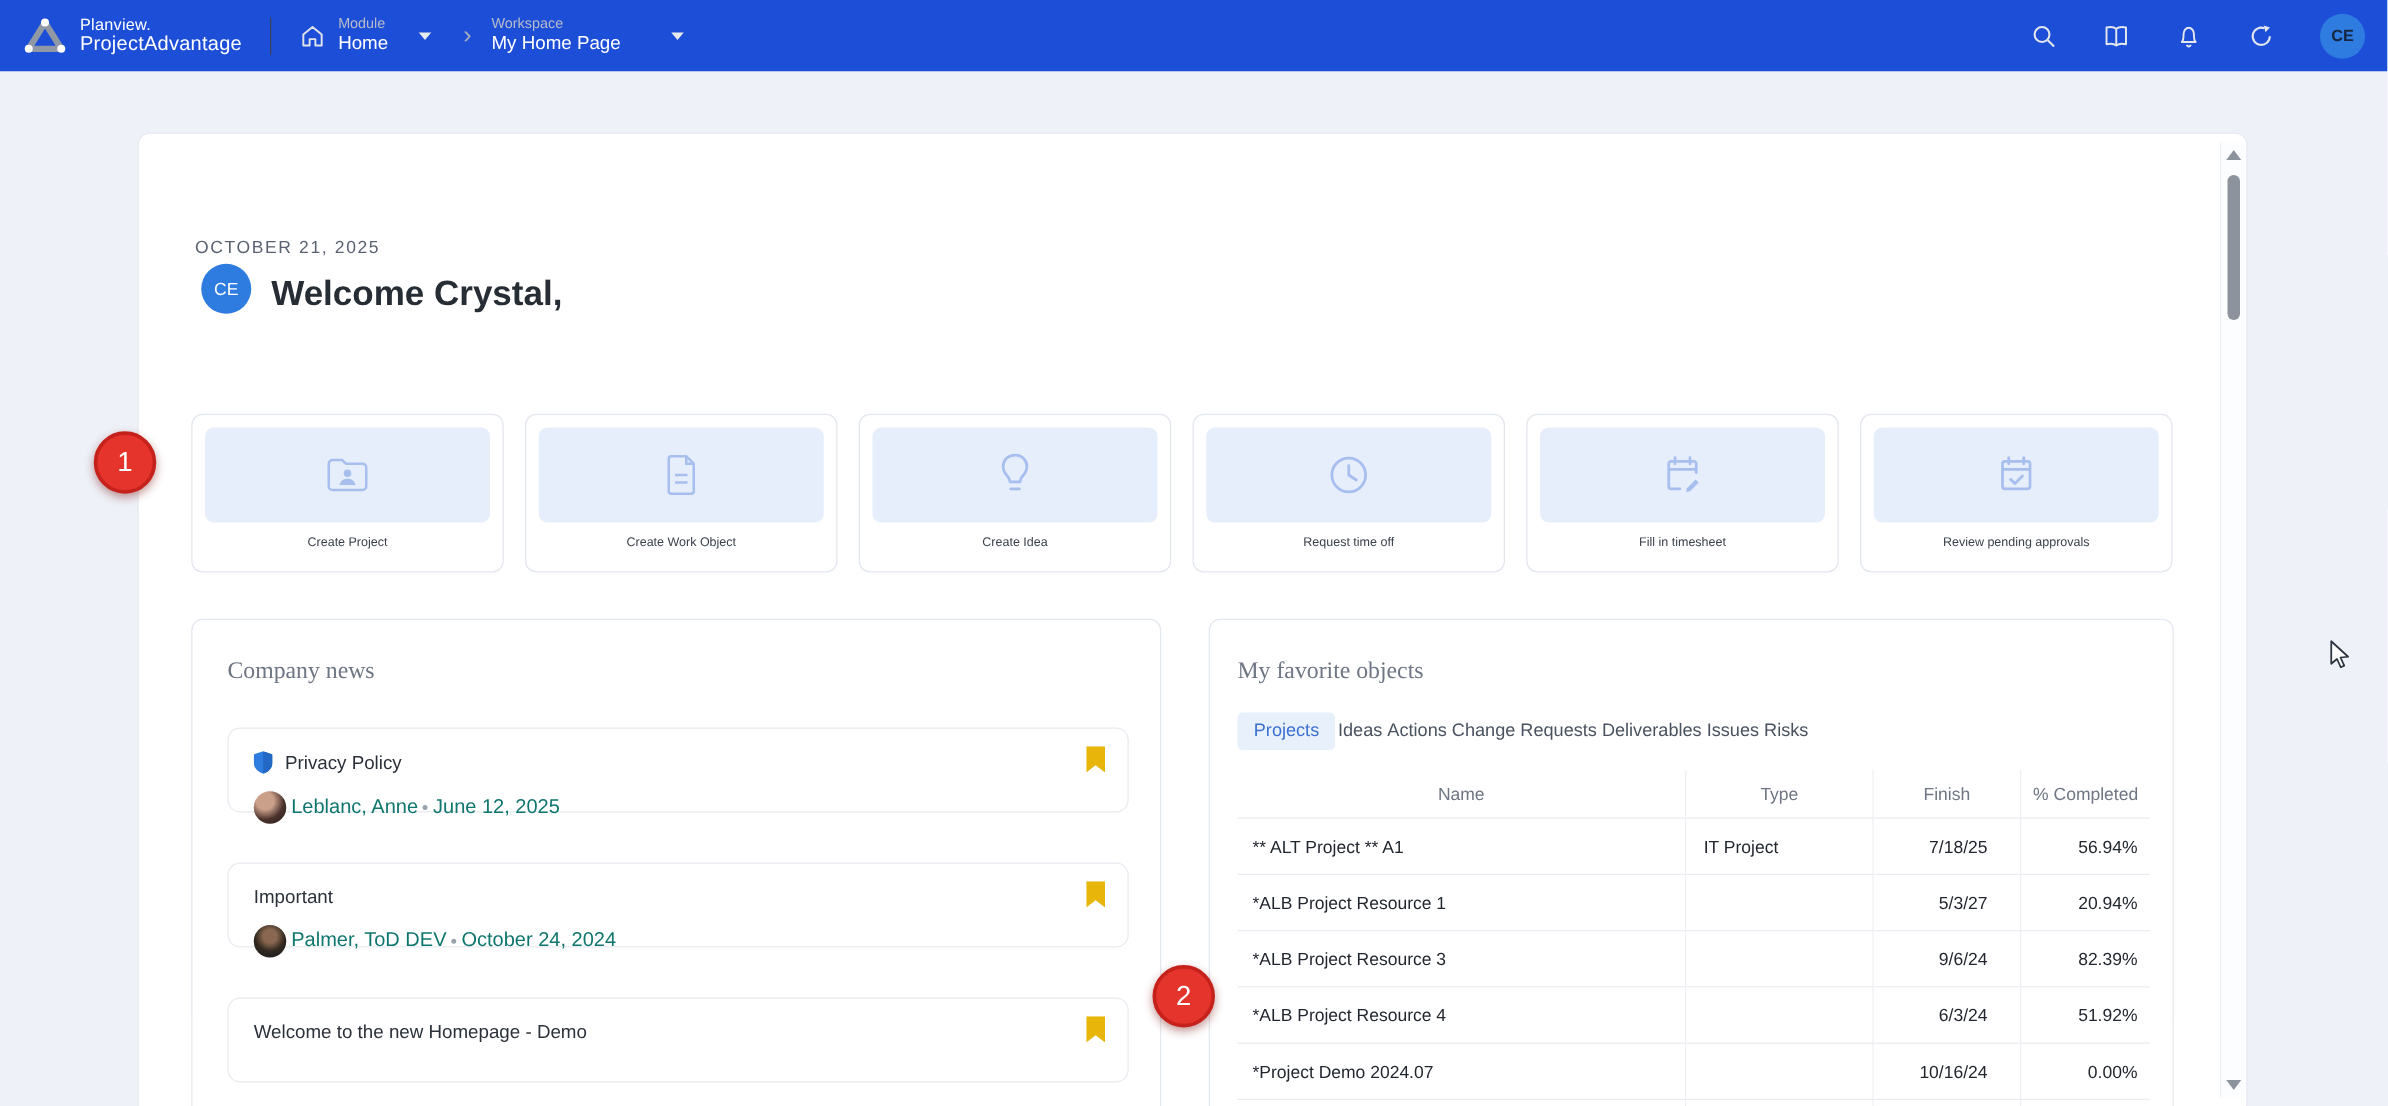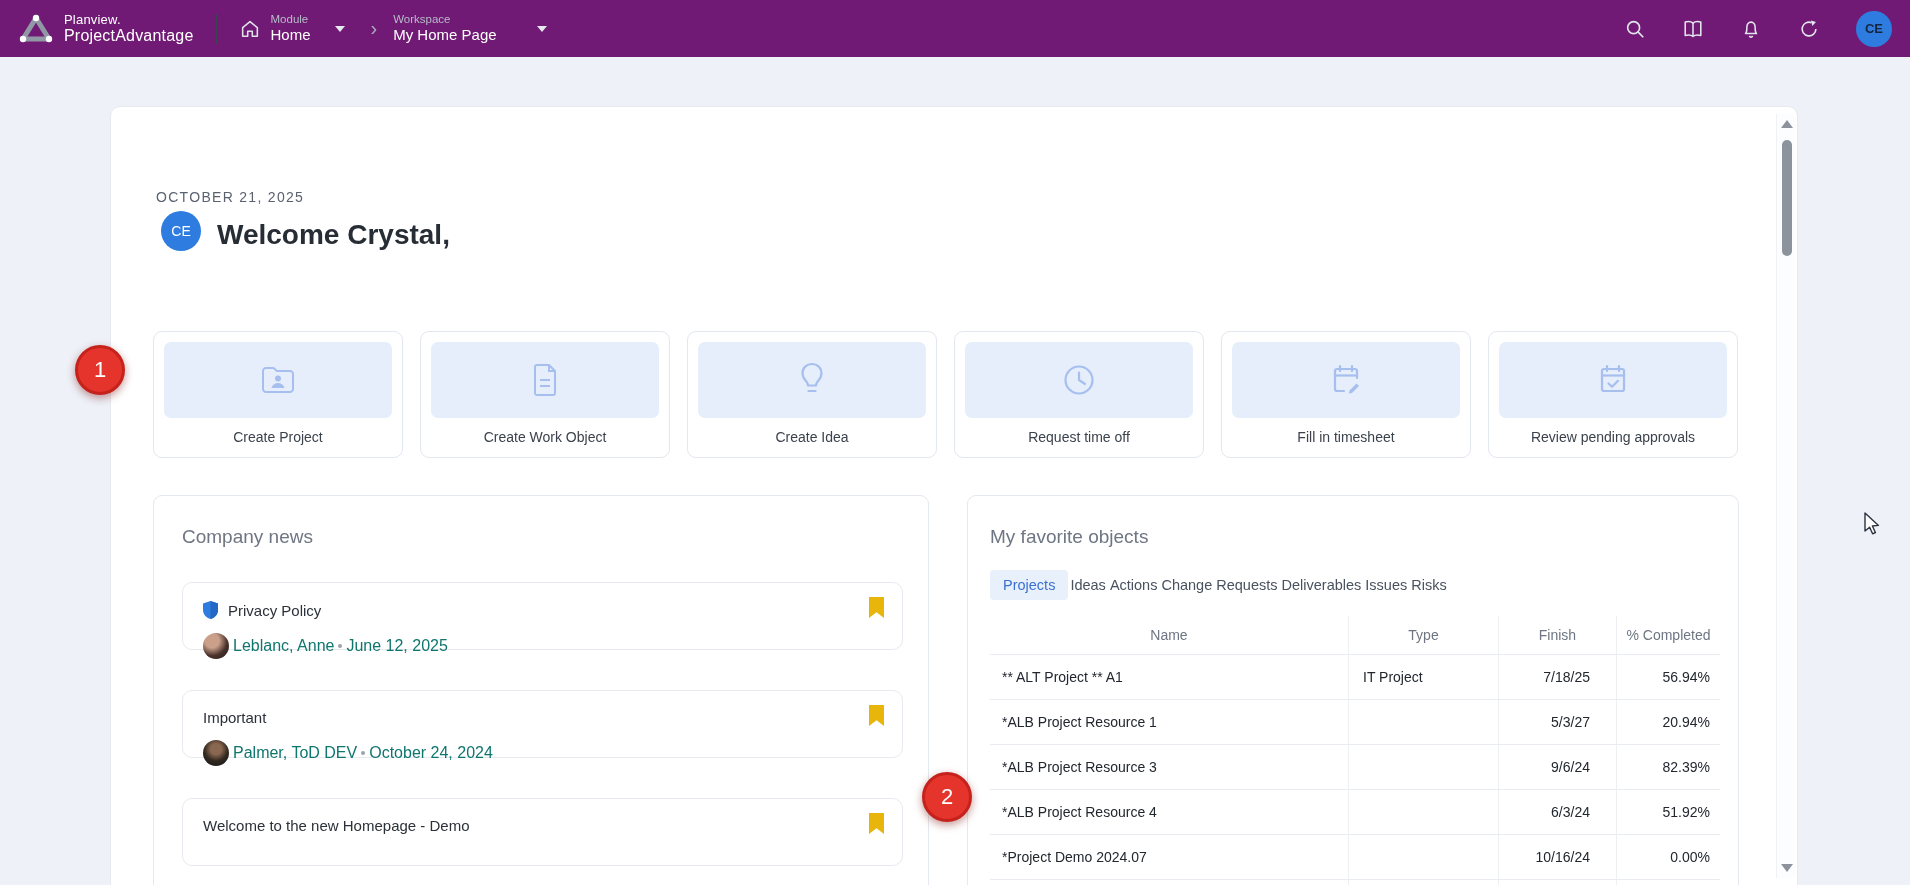--- a/index.html
+++ b/index.html
@@ -1,20 +1,20 @@
 <!DOCTYPE html>
 <html><head>
 <meta charset="utf-8">
 <style>
   * { margin:0; padding:0; box-sizing:border-box; }
   html,body { width:1910px; height:885px; overflow:hidden; }
   body { font-family:"Liberation Sans", sans-serif; background:#eef1f8; position:relative; }
 
   
-  .topbar { position:absolute; left:0; top:0; width:1910px; height:57px; background:#701a75;
+  .topbar { position:absolute; left:0; top:0; width:1910px; height:57px; background:#1d4ed8;
             display:flex; align-items:center; padding:0 18px; z-index:50; }
   .brand { display:flex; align-items:center; gap:10px; }
   .brand-text { color:#fff; line-height:1.1; }
   .brand-l1 { font-size:13px; letter-spacing:.2px; }
   .brand-l2 { font-size:16px; letter-spacing:.2px; }
   .tb-divider { width:1px; height:30px; background:#3c4454; margin:0 22px; }
   .crumb { display:flex; align-items:center; gap:10px; }
   .crumb-stack { line-height:1.15; }
   .crumb-label { font-size:11.5px; color:#b6bcc8; }
   .crumb-value { font-size:15px; color:#fff; }
@@ -35,25 +35,25 @@
   .welcome-avatar { position:absolute; left:50px; top:104px; width:40px; height:40px; border-radius:50%;
                     background:#2e7ce0; color:#fff; display:flex; align-items:center; justify-content:center;
                     font-size:14px; }
   .welcome-title { position:absolute; left:106px; top:112px; font-size:28px; color:#272d35; }
 
   
   .qa-card { position:absolute; top:224px; width:250px; height:127px; background:#fff;
              border:1px solid #e3e7ee; border-radius:9px; padding:10px; cursor:pointer; }
   .qa-tile { height:76px; background:#e6edfb; border-radius:7px; display:flex; align-items:center;
              justify-content:center; color:#a6bfee; }
-  .qa-label { text-align:center; margin-top:11px; font-size:14px; color:#3b424c; }
+  .qa-label { text-align:center; margin-top:11px; font-size:10px; color:#3b424c; }
 
   
   .panel { position:absolute; top:388px; background:#fff; border:1px solid #e4e8ef; border-radius:9px; }
-  .panel-title { font-size:19px; color:#6e7683; font-weight:400; }
+  .panel-title { font-size:19px; color:#6e7683; font-weight:400;font-family:Liberation Serif, serif; }
 
   .news-panel { left:42px; width:776px; height:520px; padding:30px 28px; }
   .news-item { position:relative; border:1px solid #e7eaef; border-radius:10px; width:721px;
                margin-bottom:40px; height:68px; padding:18px 20px; cursor:pointer; }
   .news-title-row { display:flex; align-items:center; gap:10px; font-size:15px; color:#2b313a; }
   .news-bookmark { position:absolute; right:18px; top:14px; }
   .news-meta { display:flex; align-items:center; gap:4px; margin-top:14px; font-size:16px; color:#0f766e; }
   .meta-avatar { width:26px; height:26px; border-radius:50%;
                  background:radial-gradient(circle at 35% 30%, #caa08a 0 28%, #4a322c 60%, #241a18 100%); }
   .meta-avatar.m2 { background:radial-gradient(circle at 50% 35%, #8a6750 0 25%, #32291f 55%, #14161c 100%); }

